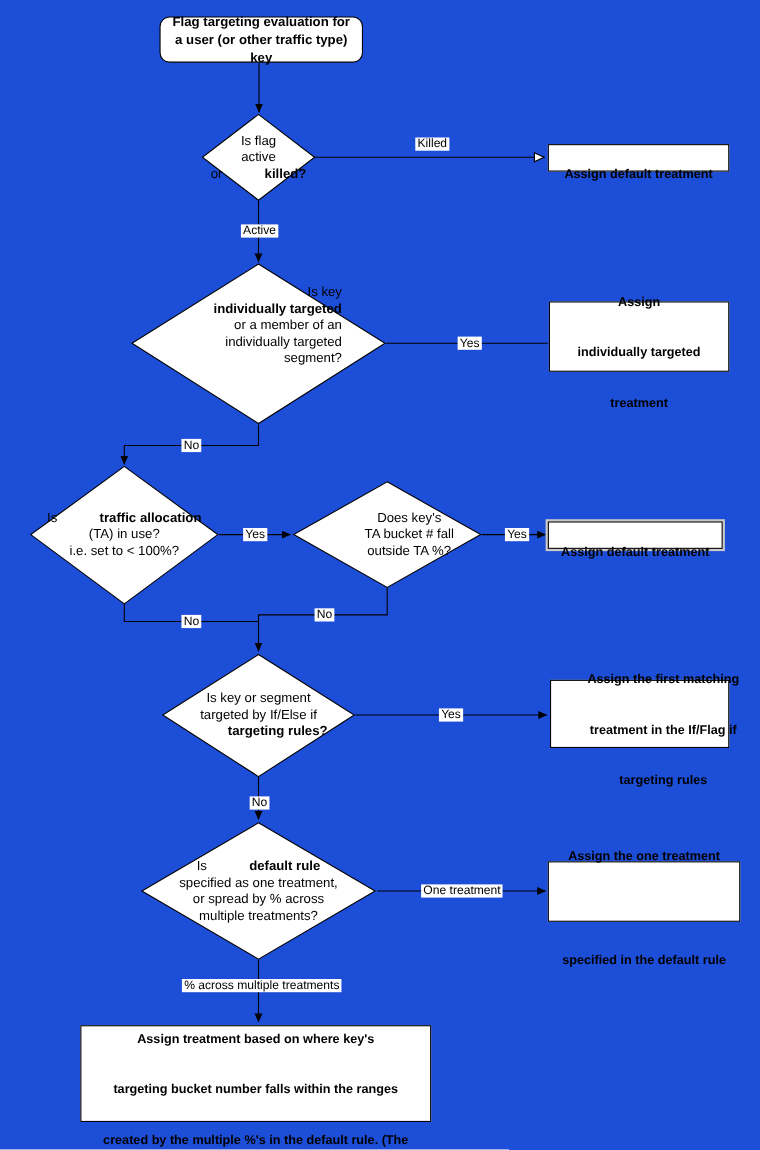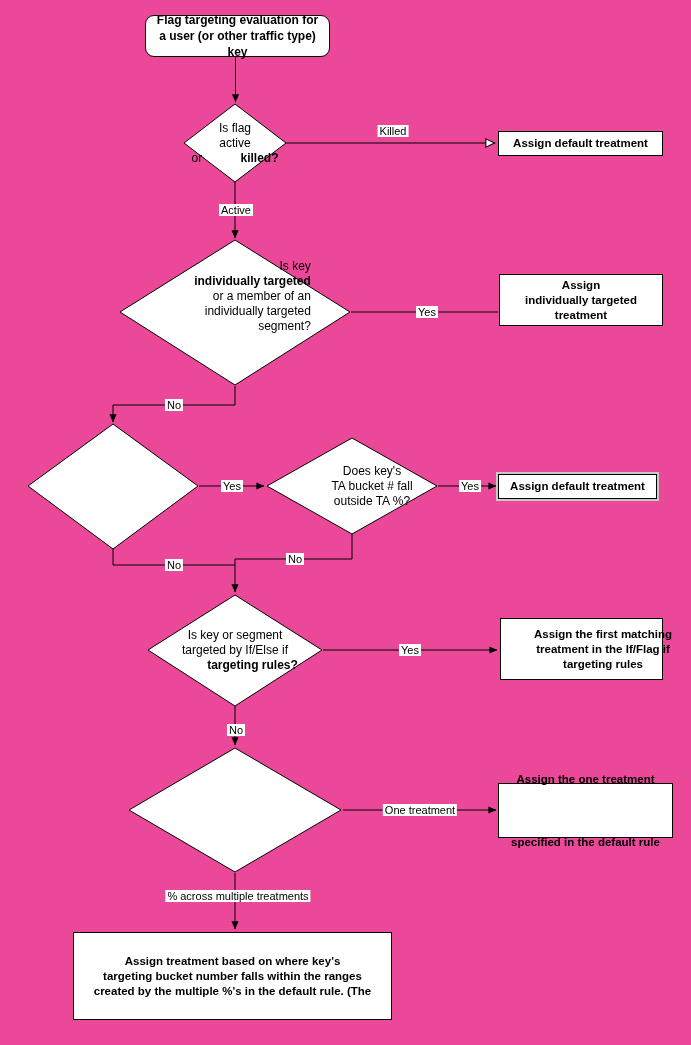--- a/index.html
+++ b/index.html
@@ -1,34 +1,34 @@
 <!DOCTYPE html>
 <html><head>
 <meta charset="utf-8">
 <style>
   html,body{margin:0;padding:0;background:#fff;}
   body{font-family:"Liberation Sans", sans-serif; color:#000;}
-  .canvas{position:relative;width:691px;height:1045px;background:#ec4899;overflow:hidden;}
+  .canvas{position:relative;width:691px;height:1045px;background:#1d4ed8;overflow:hidden;}
   .layer{position:absolute;left:0;top:0;}
 
   .box{
     position:absolute;
     box-sizing:border-box;
     border:1px solid #000;
     background:#fff;
     display:flex;
     flex-direction:column;
     align-items:center;
     justify-content:center;
     text-align:center;
     font-weight:bold;
     font-size:11.5px;
     line-height:15px;
   }
-  .box > div{white-space:nowrap;}
+  .box > div{white-space:nowrap;margin-top:31px;}
   .start-box{border-radius:9px;font-size:12px;line-height:16px;padding:0 10px;}
   .highlight{box-shadow:0 0 0 2px #c9c9c9;}
 
   .diamond-label{
     position:absolute;
     transform:translate(-50%,-50%);
     text-align:center;
     font-size:12px;
     line-height:15px;
   }
@@ -96,39 +96,50 @@
   </div>
 
   <div class="diamond-label" style="left:235px;top:296px;text-align:right;">
     <div><span>Is key</span></div>
     <div class="bold"><span>individually targeted</span></div>
     <div><span>or a member of an</span></div>
     <div><span>individually targeted</span></div>
     <div><span>segment?</span></div>
   </div>
 
+  <div class="diamond-label" style="left:113px;top:486px;">
+    <div><span>Is </span><span class="bold">traffic allocation</span></div>
+    <div><span>(TA) in use?</span></div>
+    <div><span>i.e. set to &lt; 100%?</span></div>
+  </div>
 
   <div class="diamond-label" style="left:372px;top:486px;">
     <div><span>Does key's</span></div>
     <div><span>TA bucket # fall</span></div>
     <div><span>outside TA %?</span></div>
   </div>
 
   <div class="diamond-label" style="left:235px;top:650px;">
     <div><span>Is key or segment</span></div>
     <div><span>targeted by If/Else if</span></div>
     <div class="bold"><span>targeting rules?</span></div>
   </div>
 
+  <div class="diamond-label" style="left:235px;top:810px;">
+    <div><span>Is </span><span class="bold">default rule</span></div>
+    <div><span>specified as one treatment,</span></div>
+    <div><span>or spread by % across</span></div>
+    <div><span>multiple treatments?</span></div>
+  </div>
 
   <div class="box" style="left:498px;top:131px;width:165px;height:25px;">
     <div><span>Assign default treatment</span></div>
   </div>
 
-  <div class="box" style="left:499px;top:274px;width:164px;height:52px;">
+  <div class="box" style="left:499px;top:274px;width:164px;height:64px;">
     <div><span>Assign</span></div>
     <div><span>individually targeted</span></div>
     <div><span>treatment</span></div>
   </div>
 
   <div class="box highlight" style="left:498px;top:474px;width:159px;height:25px;">
     <div><span>Assign default treatment</span></div>
   </div>
 
   <div class="box" style="left:500px;top:618px;width:163px;height:62px;padding-left:43px;">

